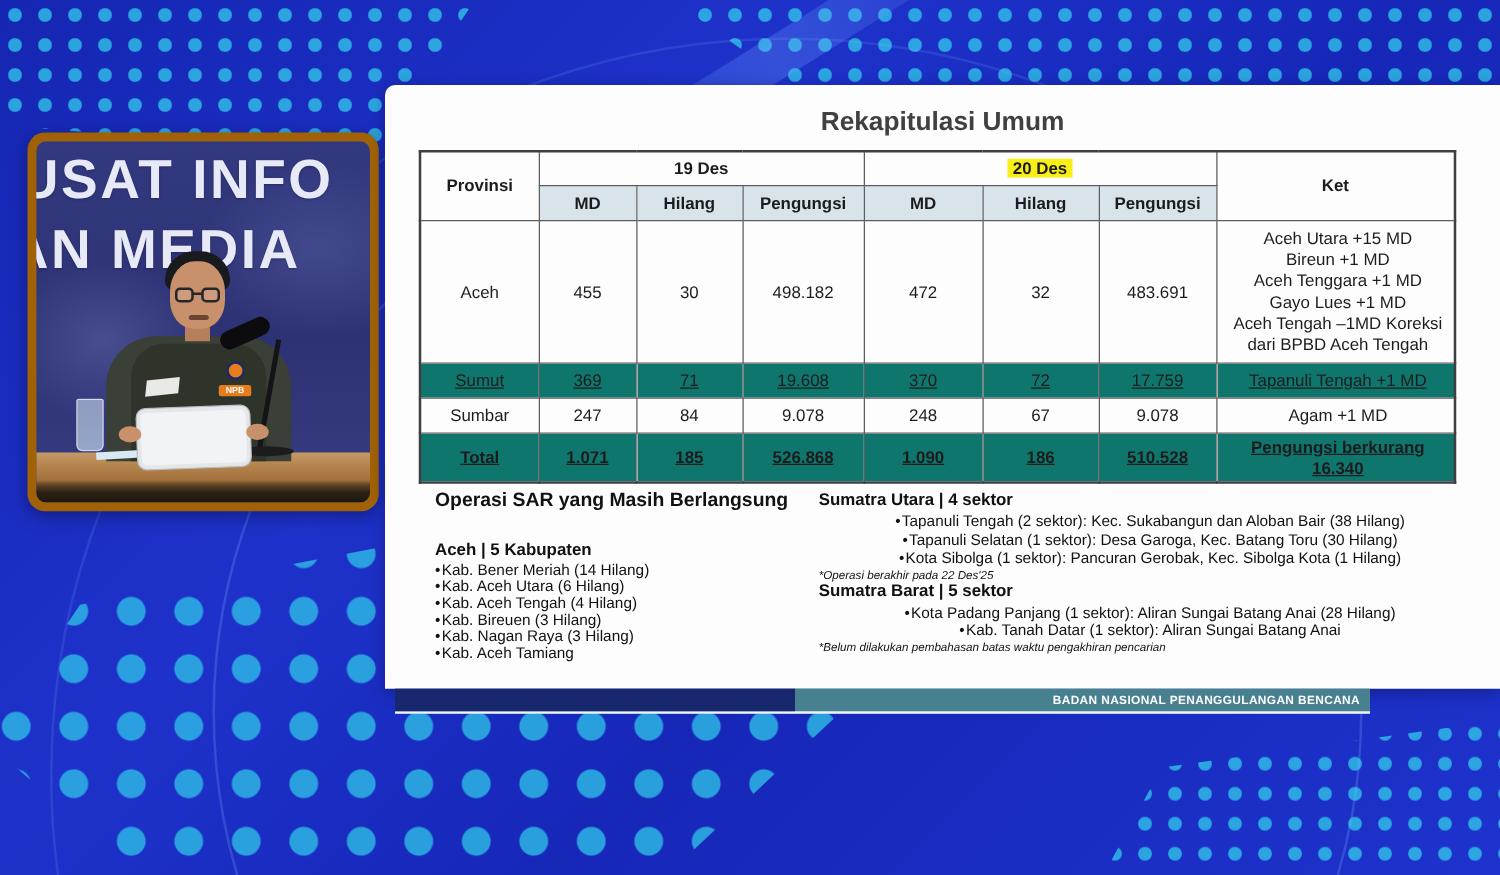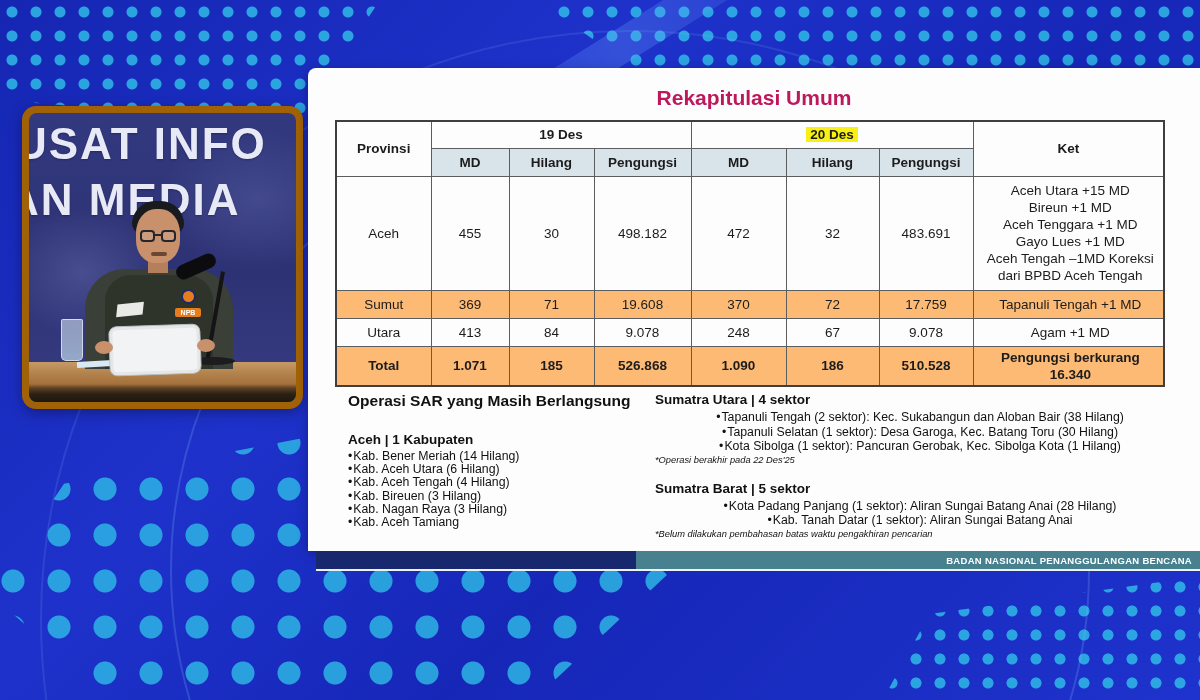--- a/index.html
+++ b/index.html
@@ -78,49 +78,49 @@
     border:1px solid rgba(255,255,255,.6); border-radius:2px 2px 5px 5px; }
   .paper { position:absolute; left:48px; top:248px; width:36px; height:6px; background:#d8e9f4;
     transform:rotate(-3deg); }
   .blue-item { position:absolute; left:90px; top:246px; width:16px; height:6px; background:#2a7fd4; border-radius:2px; }
   .desk { position:absolute; left:0; bottom:0; width:100%; height:40px;
     background:linear-gradient(180deg,#c59a66 0,#b5854f 10px,#a4713c 22px,#5d4124 26px,#2b2115 32px,#1c1810 100%); }
 
   
   .panel { position:absolute; left:308px; top:68px; width:892px; height:483px; background:#fdfdfd;
     border-radius:8px 0 0 0; z-index:2; box-shadow:0 3px 12px rgba(0,0,25,.3); }
-  .panel-title { text-align:center; margin-top:18px; font-size:21px; font-weight:bold; color:#be185d; }
+  .panel-title { text-align:center; margin-top:18px; font-size:21px; font-weight:bold; color:#404040; }
 
   table.recap { border-collapse:collapse; position:absolute; left:27px; top:52px; width:828px;
     table-layout:fixed; border:2px solid #3f3f41; font-size:13.5px; color:#1c1c1c; }
   .recap th, .recap td { border:1px solid #5c5d5f; text-align:center; vertical-align:middle;
     padding:2px 4px; overflow:hidden; }
   .recap th { font-weight:bold; }
   .shaded { background:#d9e4ea; }
-  .row-shaded { background:#fdba74; }
+  .row-shaded { background:#0f766e;text-decoration:underline; }
   .hl { background:#f8ef17; padding:0 4px; font-weight:bold; }
   .ket-cell { text-align:center; padding-left:8px !important; line-height:17px; }
   .h1row { height:27px; } .h2row { height:28px; }
   .r-aceh { height:114px; } .r-std { height:28px; } .r-total { height:27px; font-weight:bold; }
   .r-total .ket-cell { font-weight:bold;margin-top:16px; }
 
   
   .sar-left { position:absolute; left:40px; top:324px; width:300px; color:#111; }
   .sar-right { position:absolute; left:347px; top:324px; width:530px; color:#111; }
   .sar-title { font-size:15.5px; font-weight:bold; margin-bottom:22px; }
   .sar-sub { font-size:13.5px; font-weight:bold; margin-bottom:3px; }
   .sar-list { list-style:none; }
   .sar-left .sar-list li { font-size:12.3px; line-height:13.2px; }
   .sar-right .sar-list li { font-size:12.3px; line-height:14.6px;text-align:center; }
   .sar-list li::before { content:"\2022"; margin-right:1px; }
   .sar-note { font-size:9.3px; font-style:italic; margin-top:1px; }
-  .sar-block + .sar-block { margin-top:16px; }
-
-  
-  .footer-bar { position:absolute; left:316px; top:551px; width:884px; height:20px; background:#47808f;
+  .sar-block + .sar-block { }
+
+  
+  .footer-bar { position:absolute; left:316px; top:551px; width:780px; height:20px; background:#47808f;
     z-index:3; border-bottom:2px solid rgba(255,255,255,.9); }
   .footer-navy { position:absolute; left:0; top:0; width:320px; height:100%; background:#17286e; }
   .footer-label { position:absolute; right:8px; top:0; height:100%; display:flex; align-items:center;
     color:#fff; font-size:9.5px; letter-spacing:.3px; font-weight:bold; }
 </style>
 </head>
 <body>
 
 <div class="dots d1"></div>
 <div class="dots d2"></div>
@@ -210,22 +210,22 @@
       <td>Sumut</td>
       <td>369</td>
       <td>71</td>
       <td>19.608</td>
       <td>370</td>
       <td>72</td>
       <td>17.759</td>
       <td class="ket-cell">Tapanuli Tengah +1 MD</td>
     </tr>
     <tr class="r-std">
-      <td>Utara</td>
-      <td>413</td>
+      <td>Sumbar</td>
+      <td>247</td>
       <td>84</td>
       <td>9.078</td>
       <td>248</td>
       <td>67</td>
       <td>9.078</td>
       <td class="ket-cell">Agam +1 MD</td>
     </tr>
     <tr class="r-total row-shaded">
       <td>Total</td>
       <td>1.071</td>
@@ -235,21 +235,21 @@
       <td>186</td>
       <td>510.528</td>
       <td class="ket-cell">Pengungsi berkurang 16.340</td>
     </tr>
   </tbody>
     </table>
 
   <div class="sar-left">
     <div class="sar-title">Operasi SAR yang Masih Berlangsung</div>
     <div class="sar-block">
-      <div class="sar-sub">Aceh | 1 Kabupaten</div>
+      <div class="sar-sub">Aceh | 5 Kabupaten</div>
       <ul class="sar-list">
         <li>Kab. Bener Meriah (14 Hilang)</li>
         <li>Kab. Aceh Utara (6 Hilang)</li>
         <li>Kab. Aceh Tengah (4 Hilang)</li>
         <li>Kab. Bireuen (3 Hilang)</li>
         <li>Kab. Nagan Raya (3 Hilang)</li>
         <li>Kab. Aceh Tamiang</li>
       </ul>
     </div>
   </div>

